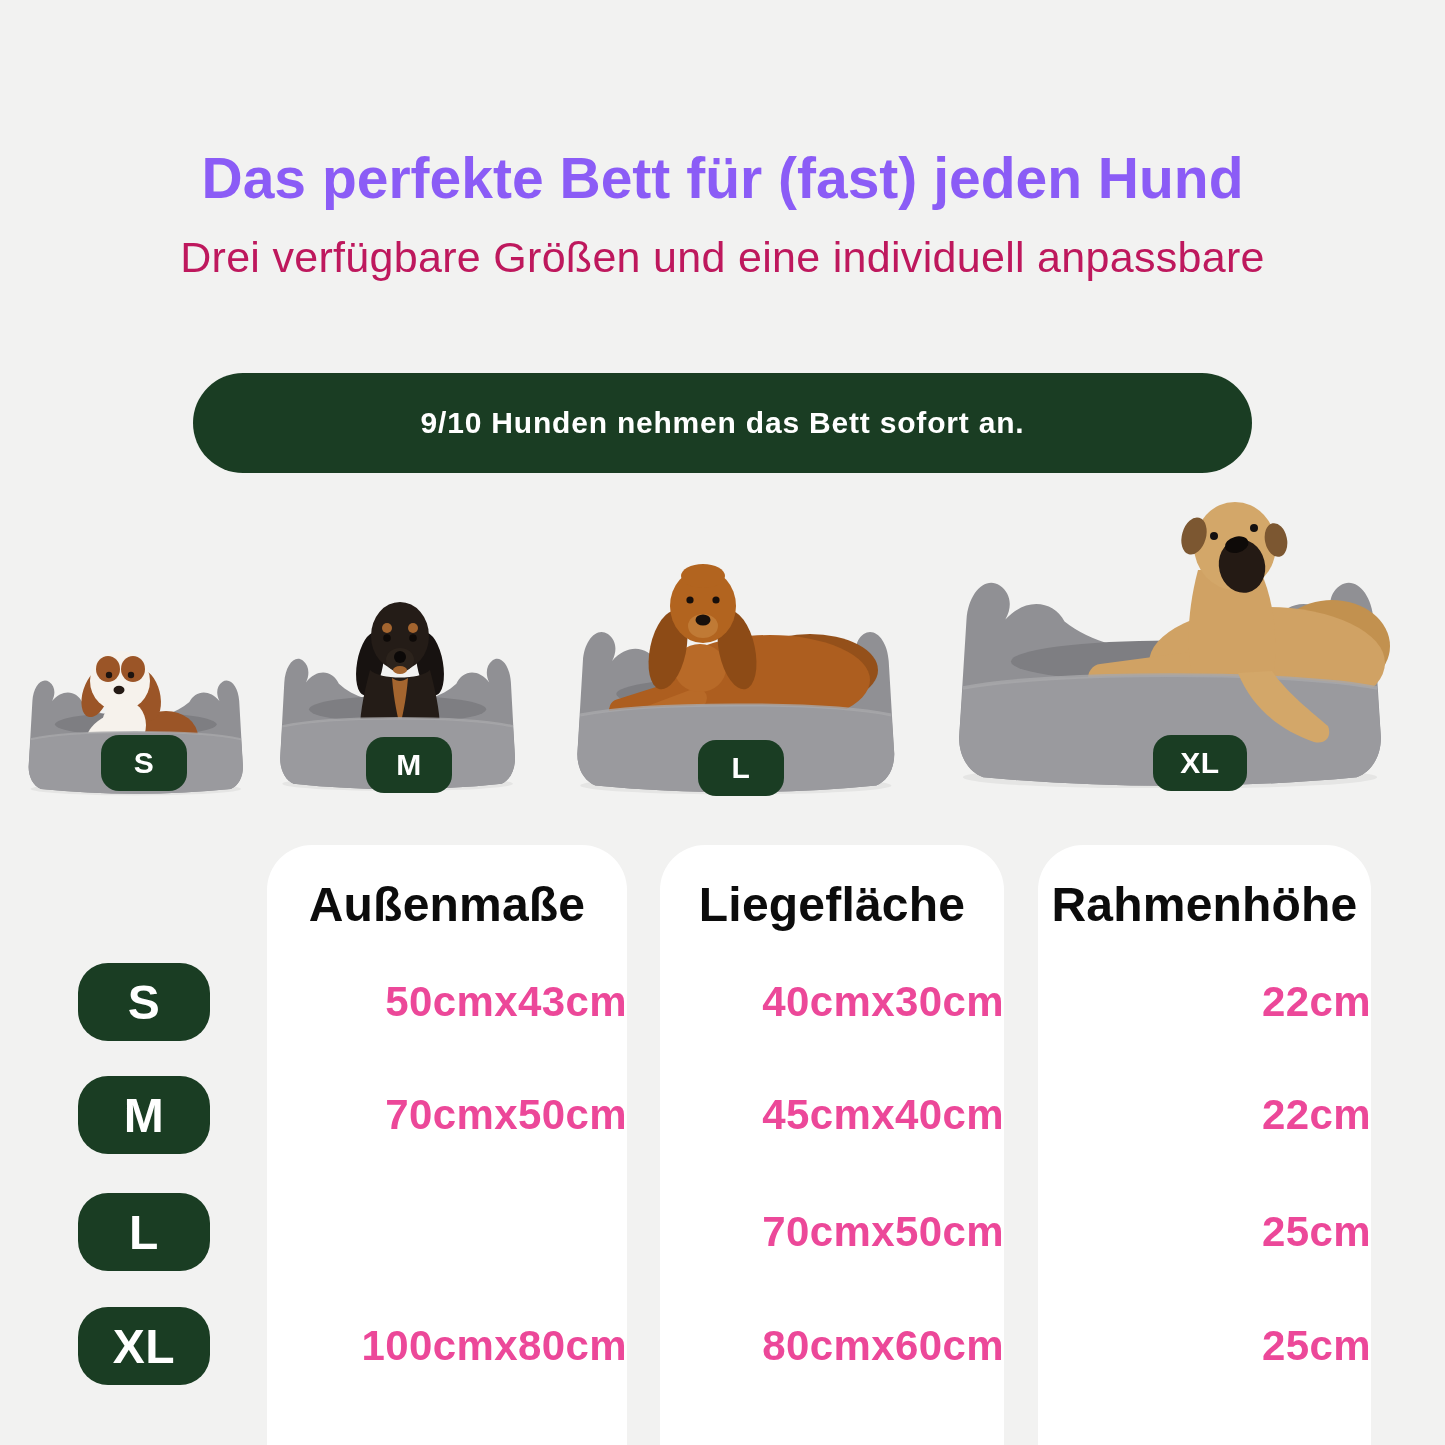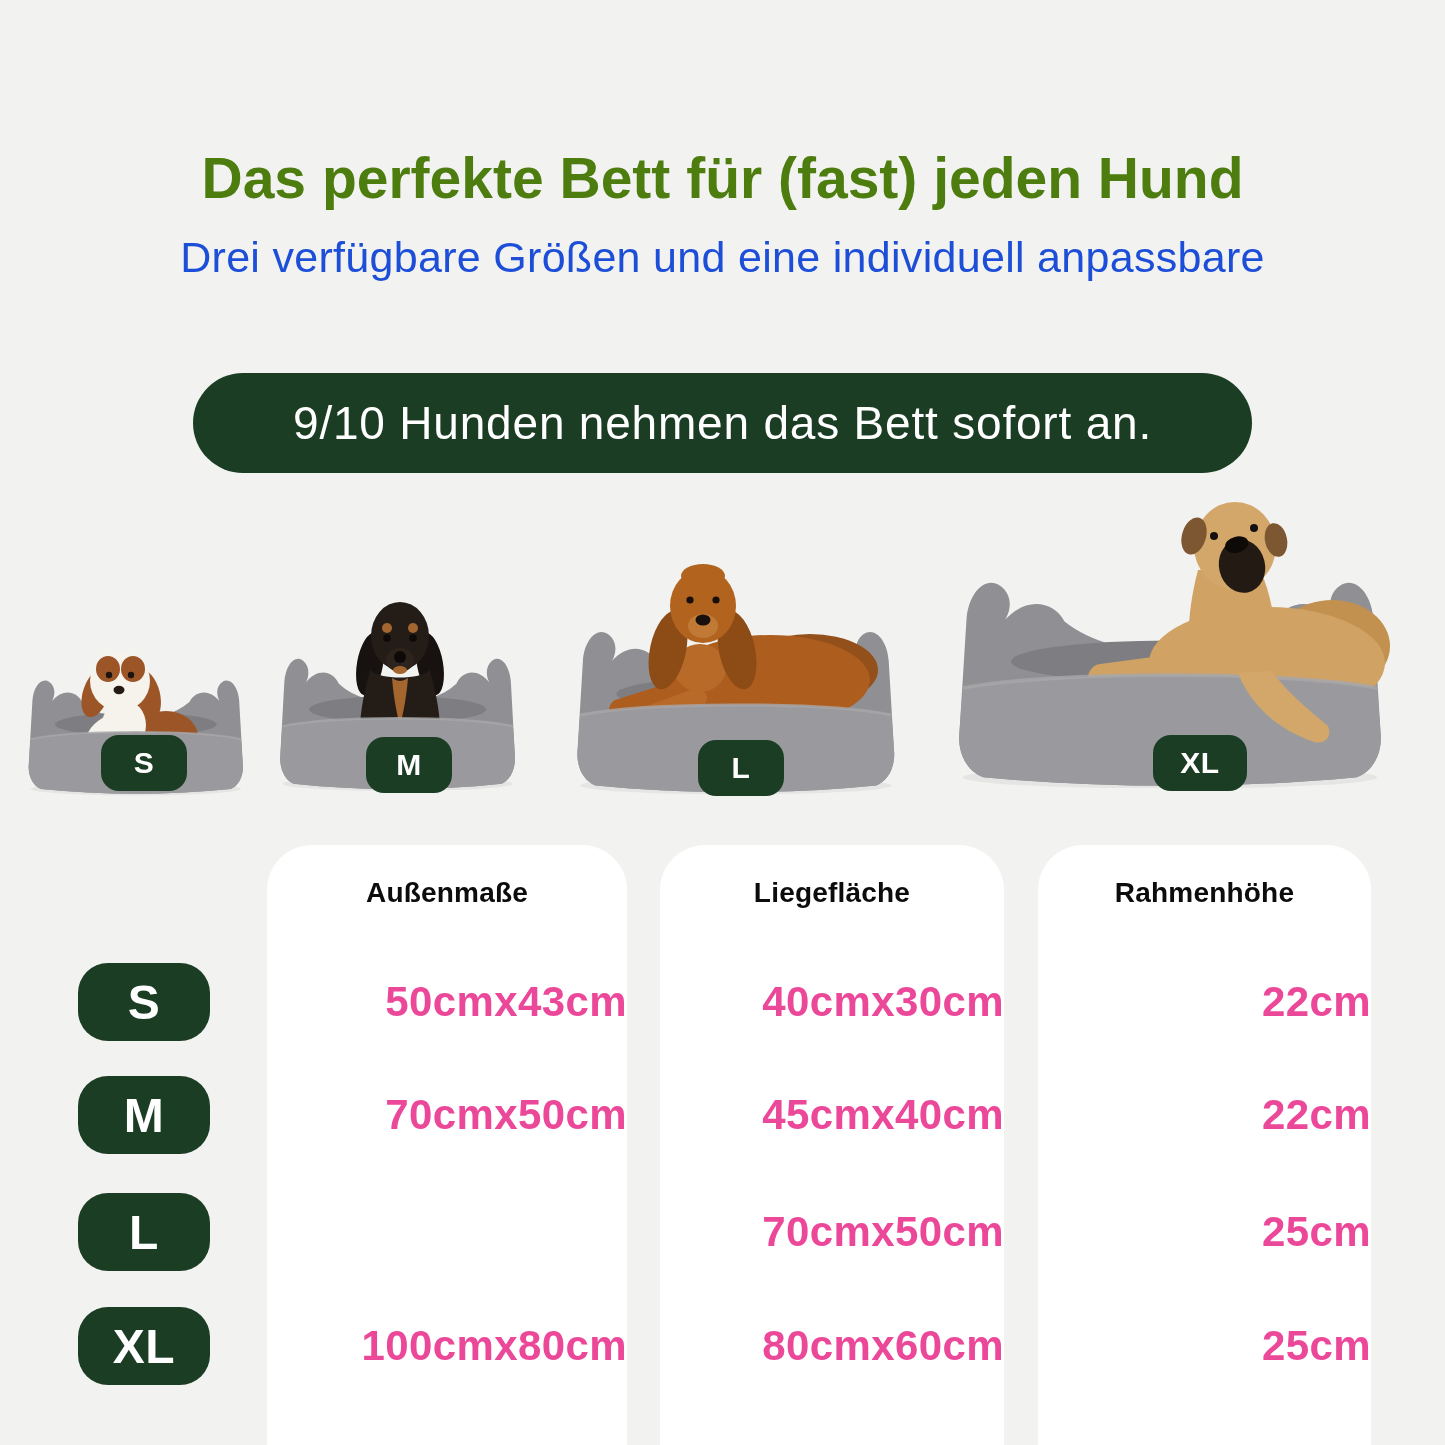--- a/index.html
+++ b/index.html
@@ -2,46 +2,46 @@
 <html lang="de"><head>
 <meta charset="utf-8">
 <style>
   html,body{margin:0;padding:0;}
   .canvas{
     position:relative;width:1445px;height:1445px;background:#f2f2f1;overflow:hidden;
     font-family:"Liberation Sans","DejaVu Sans",sans-serif;color:#0f0f0f;
   }
   .title{
     position:absolute;top:112px;left:0;width:100%;text-align:center;
-    font-size:57px;line-height:1;font-weight:800;letter-spacing:0px;color:#4d7c0f;
+    font-size:57px;line-height:1;font-weight:800;letter-spacing:0px;color:#8b5cf6;
   }
   .subtitle{
     position:absolute;top:186px;left:0;width:100%;text-align:center;
-    font-size:43px;line-height:57px;font-weight:400;color:#1d4ed8;letter-spacing:.3px;
+    font-size:43px;line-height:57px;font-weight:400;color:#be185d;letter-spacing:.3px;
   }
   .banner{
     position:absolute;left:193px;top:373px;width:1059px;height:100px;
     background:#1a3d23;border-radius:52px;
     display:flex;align-items:center;justify-content:center;
   }
-  .banner span{color:#ffffff;font-size:46px;font-weight:400;letter-spacing:.8px;}
+  .banner span{color:#ffffff;font-size:30px;font-weight:700;letter-spacing:.8px;}
   .dog-group{position:absolute;}
   .dog-group svg{display:block;width:100%;height:100%;}
   .size-chip{
     position:absolute;background:#1a3d23;color:#fff;border-radius:18px;
     display:flex;align-items:center;justify-content:center;
     font-size:30px;font-weight:700;letter-spacing:.5px;
   }
   .col-card{
     position:absolute;top:845px;bottom:0;background:#ffffff;
     border-radius:45px 45px 0 0;
   }
   .col-header{
     position:absolute;top:32px;left:0;width:100%;text-align:center;
-    font-size:28px;font-weight:800;color:#0c0c0c;letter-spacing:.2px;
+    font-size:48px;font-weight:800;color:#0c0c0c;letter-spacing:.2px;
   }
   .cell{
     position:absolute;left:0;width:100%;text-align:right;transform:translateY(-50%);
     font-size:42px;font-weight:700;color:#ec4899;letter-spacing:.4px;
   }
   .r0{top:157px}.r1{top:270px}.r2{top:387px}.r3{top:501px}
   .size-badge{
     position:absolute;left:78px;width:132px;height:78px;border-radius:30px;
     background:#1a3d23;color:#fff;display:flex;align-items:center;justify-content:center;
     font-size:48px;font-weight:700;letter-spacing:.5px;

